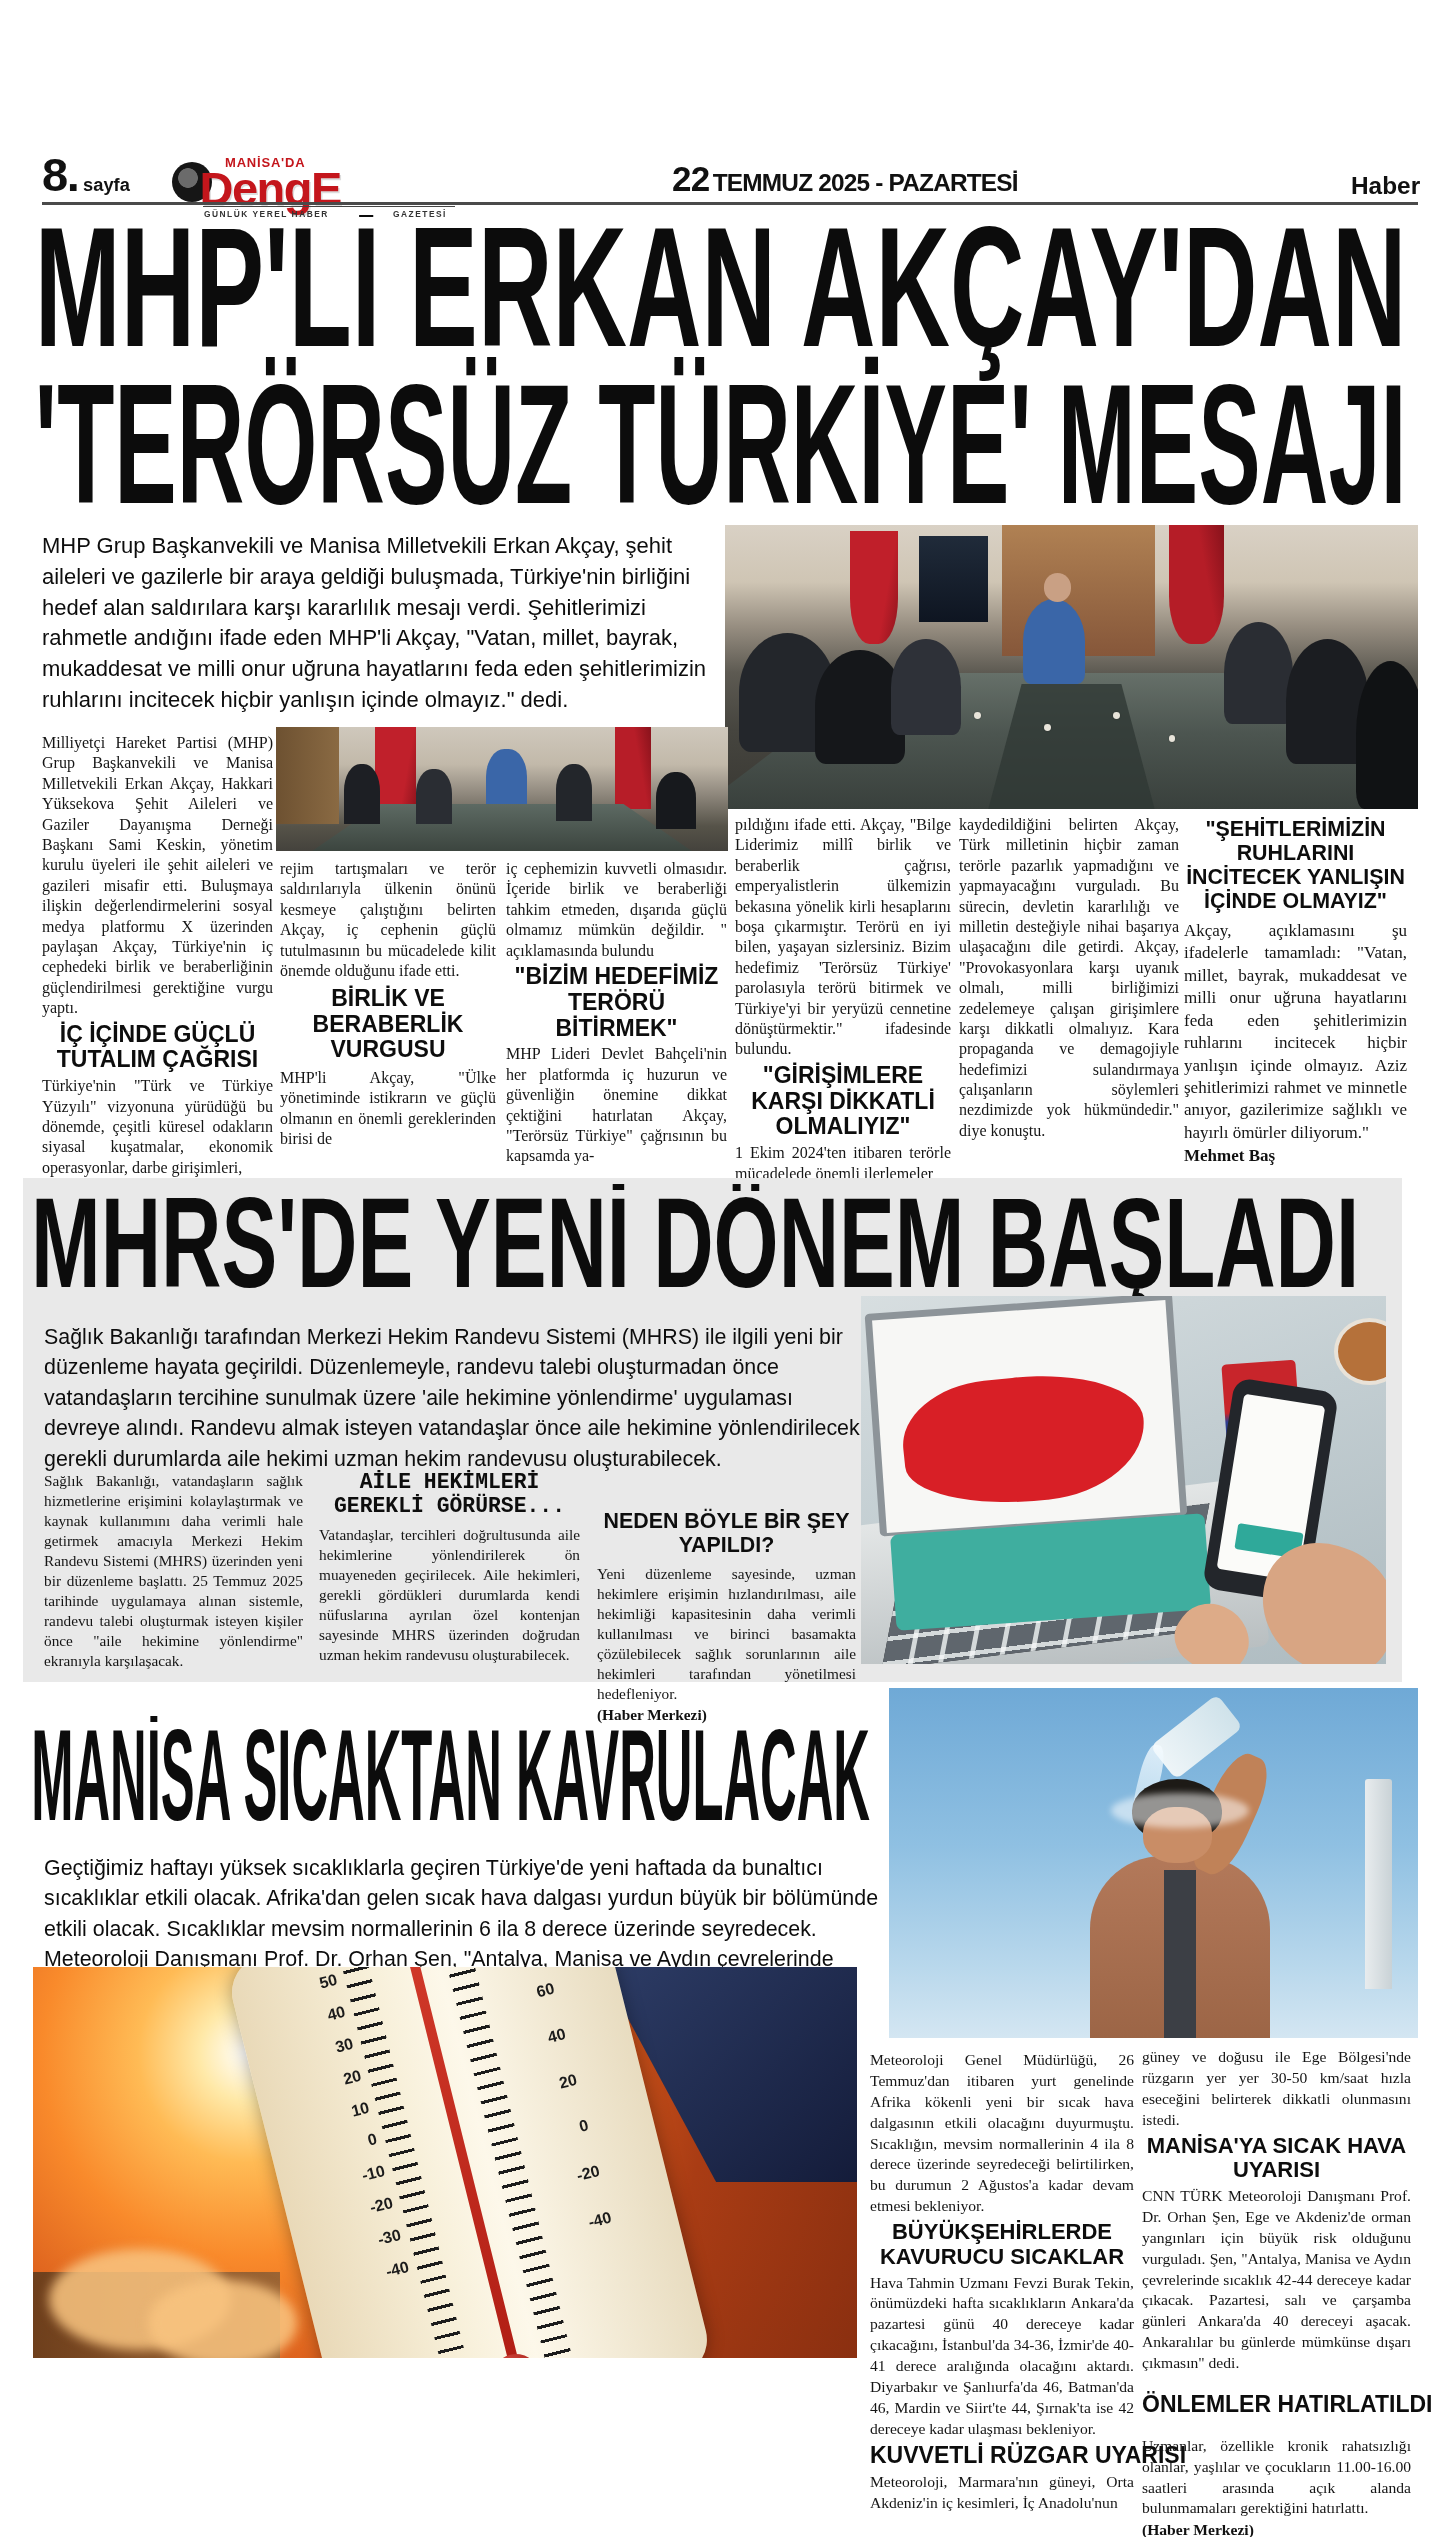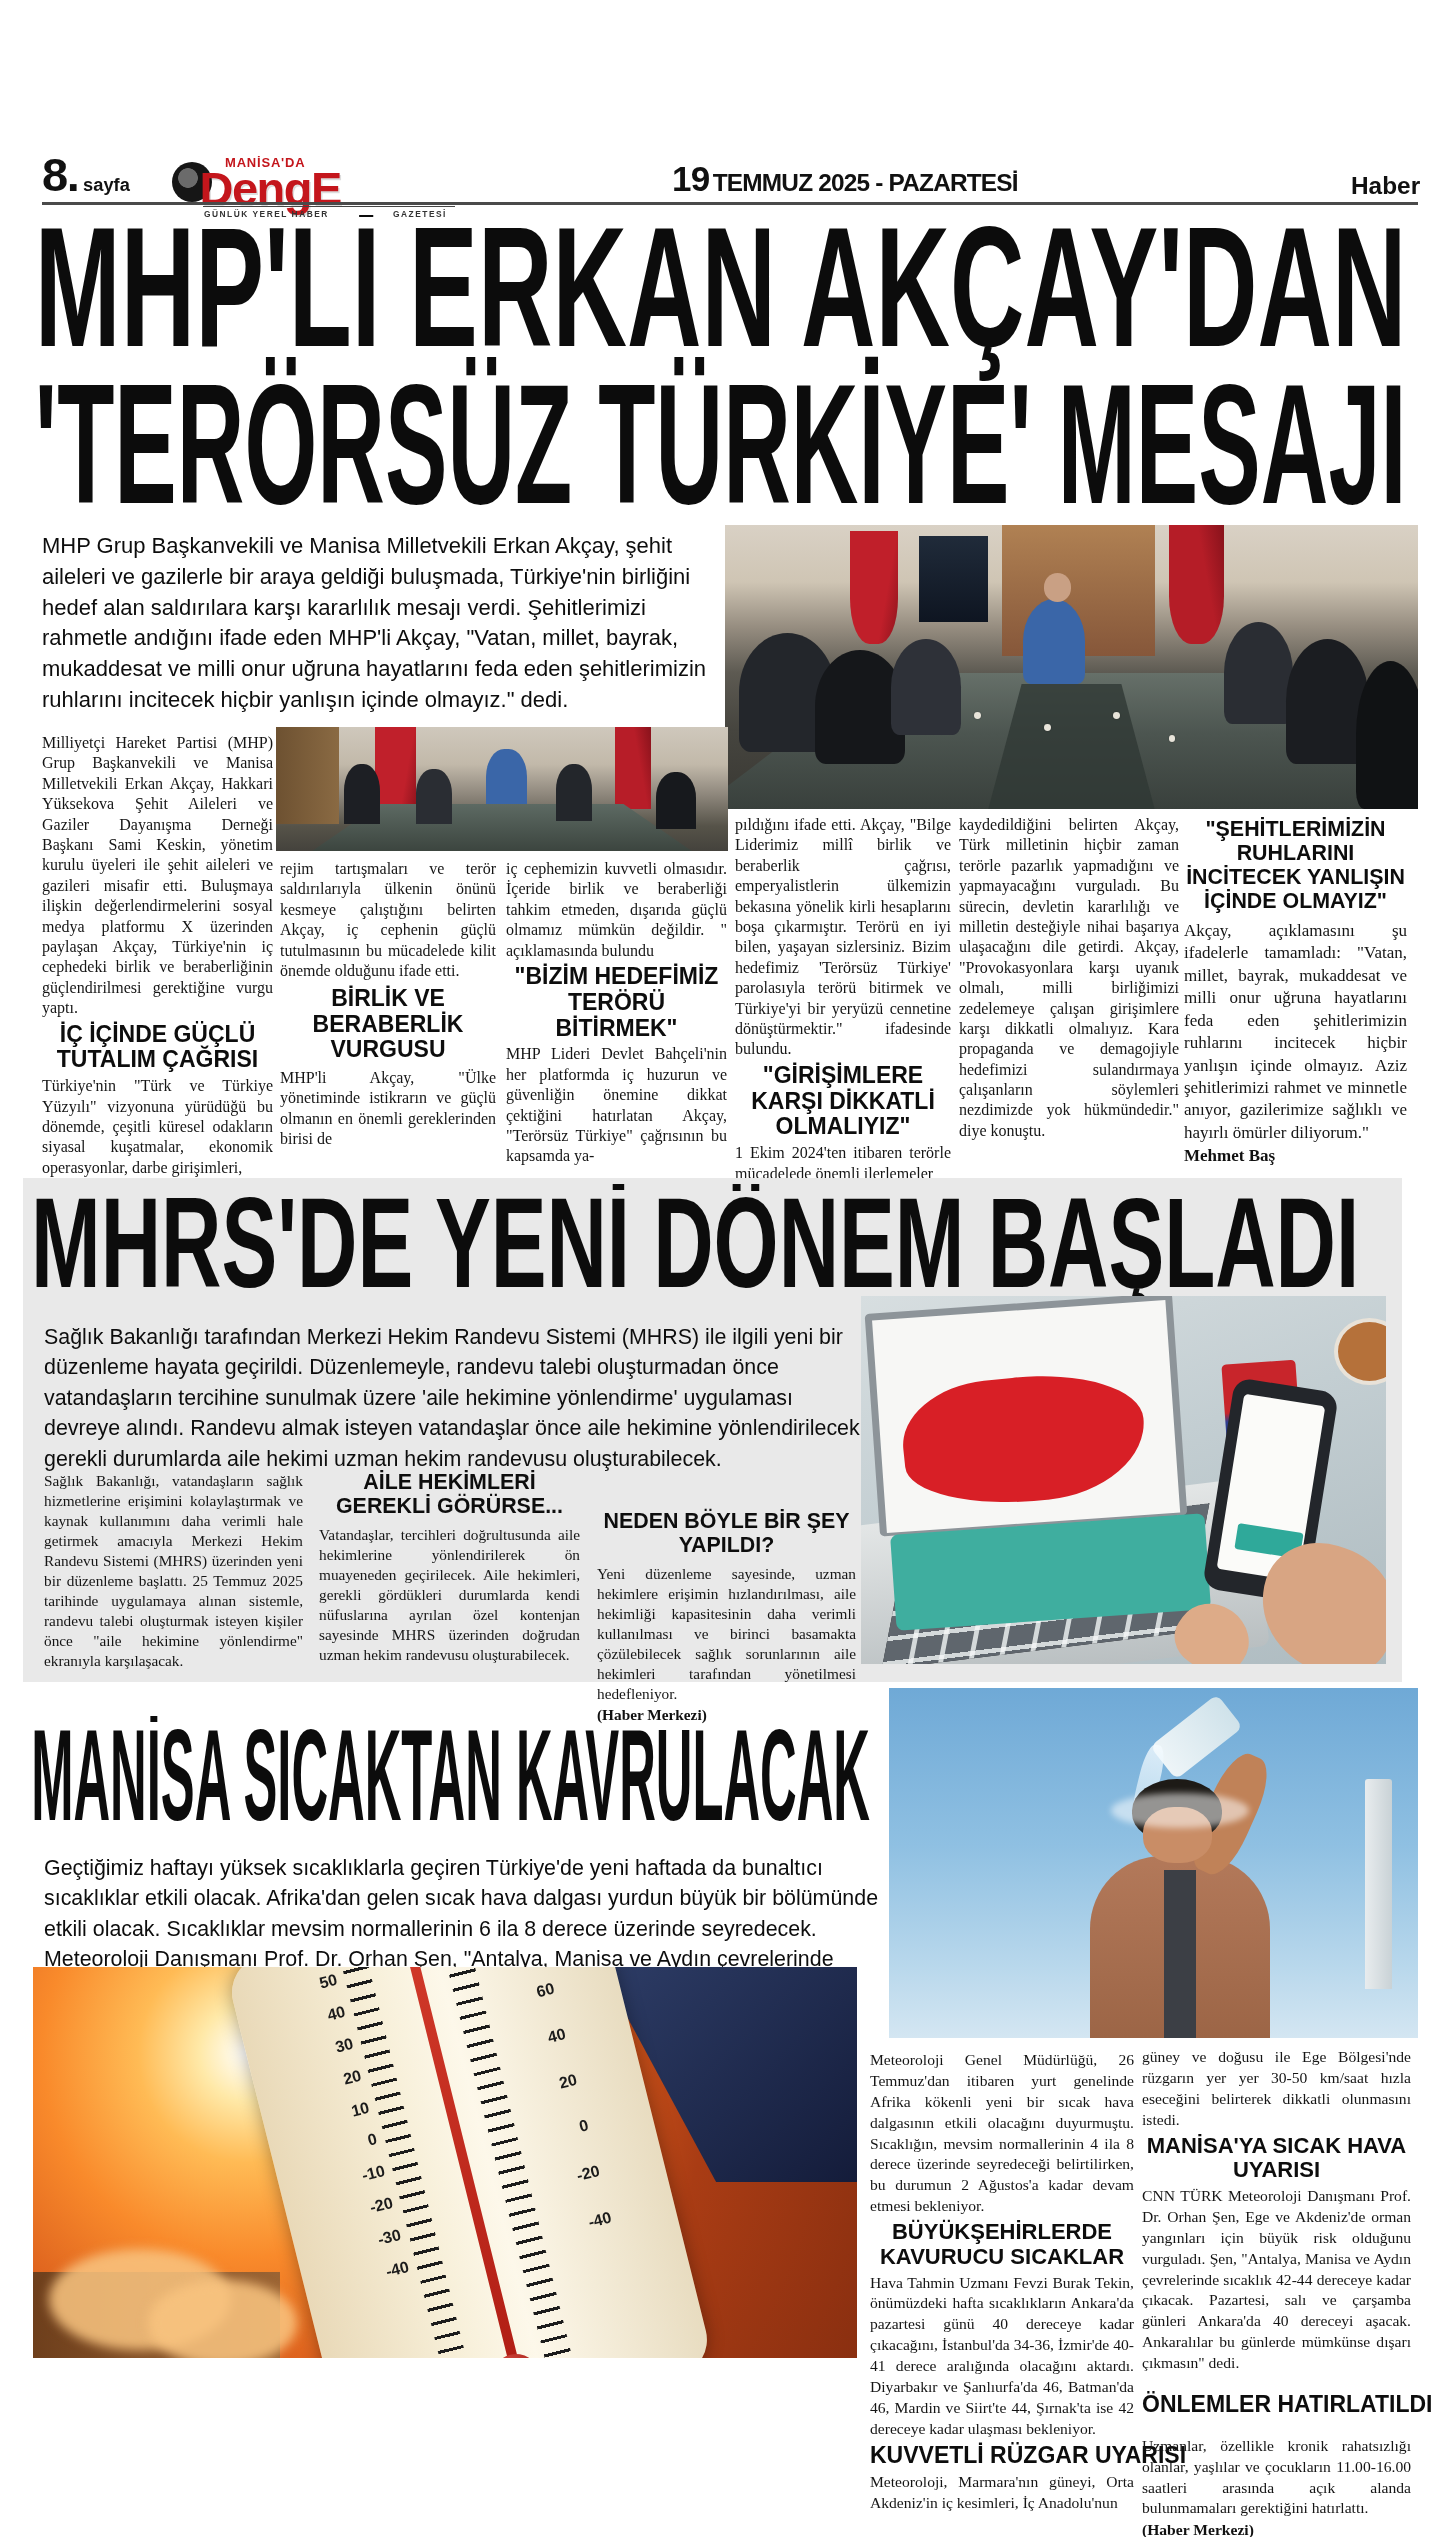--- a/index.html
+++ b/index.html
@@ -94,21 +94,21 @@
   <div class="abs" style="left:172px;top:156px;width:305px;height:57px;">
     <div class="abs" style="left:0;top:6.1px;width:40px;height:40px;border-radius:50%;background:radial-gradient(circle at 40% 40%,#6b6b6b 0 28%,#161616 30% 100%);"></div>
     <div class="abs" style="left:53px;top:-1.5px;font-size:13px;font-weight:900;color:#c4161c;letter-spacing:0.8px;">MANİSA'DA</div>
     <div class="abs" style="left:27.5px;top:4.6px;font-size:47px;font-weight:900;color:#c4161c;letter-spacing:-1.5px;text-shadow:1.5px 1.5px 0 #00000022;">DengE</div>
     <div class="abs" style="left:30.5px;top:50px;width:252px;border-top:1.5px solid #444;"></div>
     <div class="abs" style="left:32px;top:53px;font-size:8.4px;font-weight:bold;color:#333;letter-spacing:1.5px;">GÜNLÜK YEREL HABER</div>
     <div class="abs" style="left:221px;top:53px;font-size:8.4px;font-weight:bold;color:#333;letter-spacing:1.5px;">GAZETESİ</div>
   </div>
 
   <div class="abs" style="left:672px;top:159px;">
-    <span style="font-size:35px;font-weight:900;letter-spacing:-0.8px;">19</span>
+    <span style="font-size:35px;font-weight:900;letter-spacing:-0.8px;">22</span>
     <span style="font-size:24.4px;font-weight:900;letter-spacing:-0.8px;">TEMMUZ 2025 - PAZARTESİ</span>
   </div>
 
   <div class="abs" style="left:1351px;top:160px;font-size:24.4px;font-weight:900;margin-top:12px;">Haber</div>
 
   <div class="abs" style="left:42px;top:202px;width:1376px;height:3.1px;background:#4a4a4a;"></div>
 
   <svg class="abs" style="left:34px;top:215px;" width="1381" height="301" viewBox="0 0 1810 395">
     <text x="0" y="172" font-size="225" textLength="1800" lengthAdjust="spacingAndGlyphs">MHP'Lİ ERKAN AKÇAY'DAN</text>
     <text x="0" y="378" font-size="225" textLength="1800" lengthAdjust="spacingAndGlyphs">'TERÖRSÜZ TÜRKİYE' MESAJI</text>
@@ -204,21 +204,21 @@
     <div class="hand"></div>
     <div class="thumb"></div>
     <div class="coffee"></div>
   </div>
 
   <div class="abs serif jtext bodycol" style="left:44px;top:1471px;width:259px;font-size:15.3px;line-height:1.31;">
     <p class="colp">Sağlık Bakanlığı, vatandaşların sağlık hizmetlerine erişimini kolaylaştırmak ve kaynak kullanımını daha verimli hale getirmek amacıyla Merkezi Hekim Randevu Sistemi (MHRS) üzerinden yeni bir düzenleme başlattı. 25 Temmuz 2025 tarihinde uygulamaya alınan sistemle, randevu talebi oluşturmak isteyen kişiler önce "aile hekimine yönlendirme" ekranıyla karşılaşacak.</p>
   </div>
 
   <div class="abs" style="left:319px;top:1471px;width:261px;">
-    <div class="subhead sans" style="font-size:21.4px;">AİLE HEKİMLERİ GEREKLİ GÖRÜRSE...</div>
+    <div class="subhead sans" style="font-size:21.4px;font-family:Liberation Mono, monospace;">AİLE HEKİMLERİ GEREKLİ GÖRÜRSE...</div>
     <p class="serif jtext bodycol colp" style="font-size:15.3px;line-height:1.31;margin-top:6.1px;">Vatandaşlar, tercihleri doğrultusunda aile hekimlerine yönlendirilerek ön muayeneden geçirilecek. Aile hekimleri, gerekli gördükleri durumlarda kendi nüfuslarına ayrılan özel kontenjan sayesinde MHRS üzerinden doğrudan uzman hekim randevusu oluşturabilecek.</p>
   </div>
 
   <div class="abs" style="left:597px;top:1471px;width:259px;margin-top:39px;">
     <div class="subhead sans" style="font-size:21.4px;">NEDEN BÖYLE BİR ŞEY YAPILDI?</div>
     <p class="serif jtext bodycol colp" style="font-size:15.3px;line-height:1.31;margin-top:6.1px;">Yeni düzenleme sayesinde, uzman hekimlere erişimin hızlandırılması, aile hekimliği kapasitesinin daha verimli kullanılması ve birinci basamakta çözülebilecek sağlık sorunlarının aile hekimleri tarafından yönetilmesi hedefleniyor.</p>
     <div class="serif byline" style="font-size:15.3px;">(Haber Merkezi)</div>
   </div>
 
   <svg class="abs" style="left:30.5px;top:1716px;" width="843" height="122" viewBox="0 0 1105 160">

